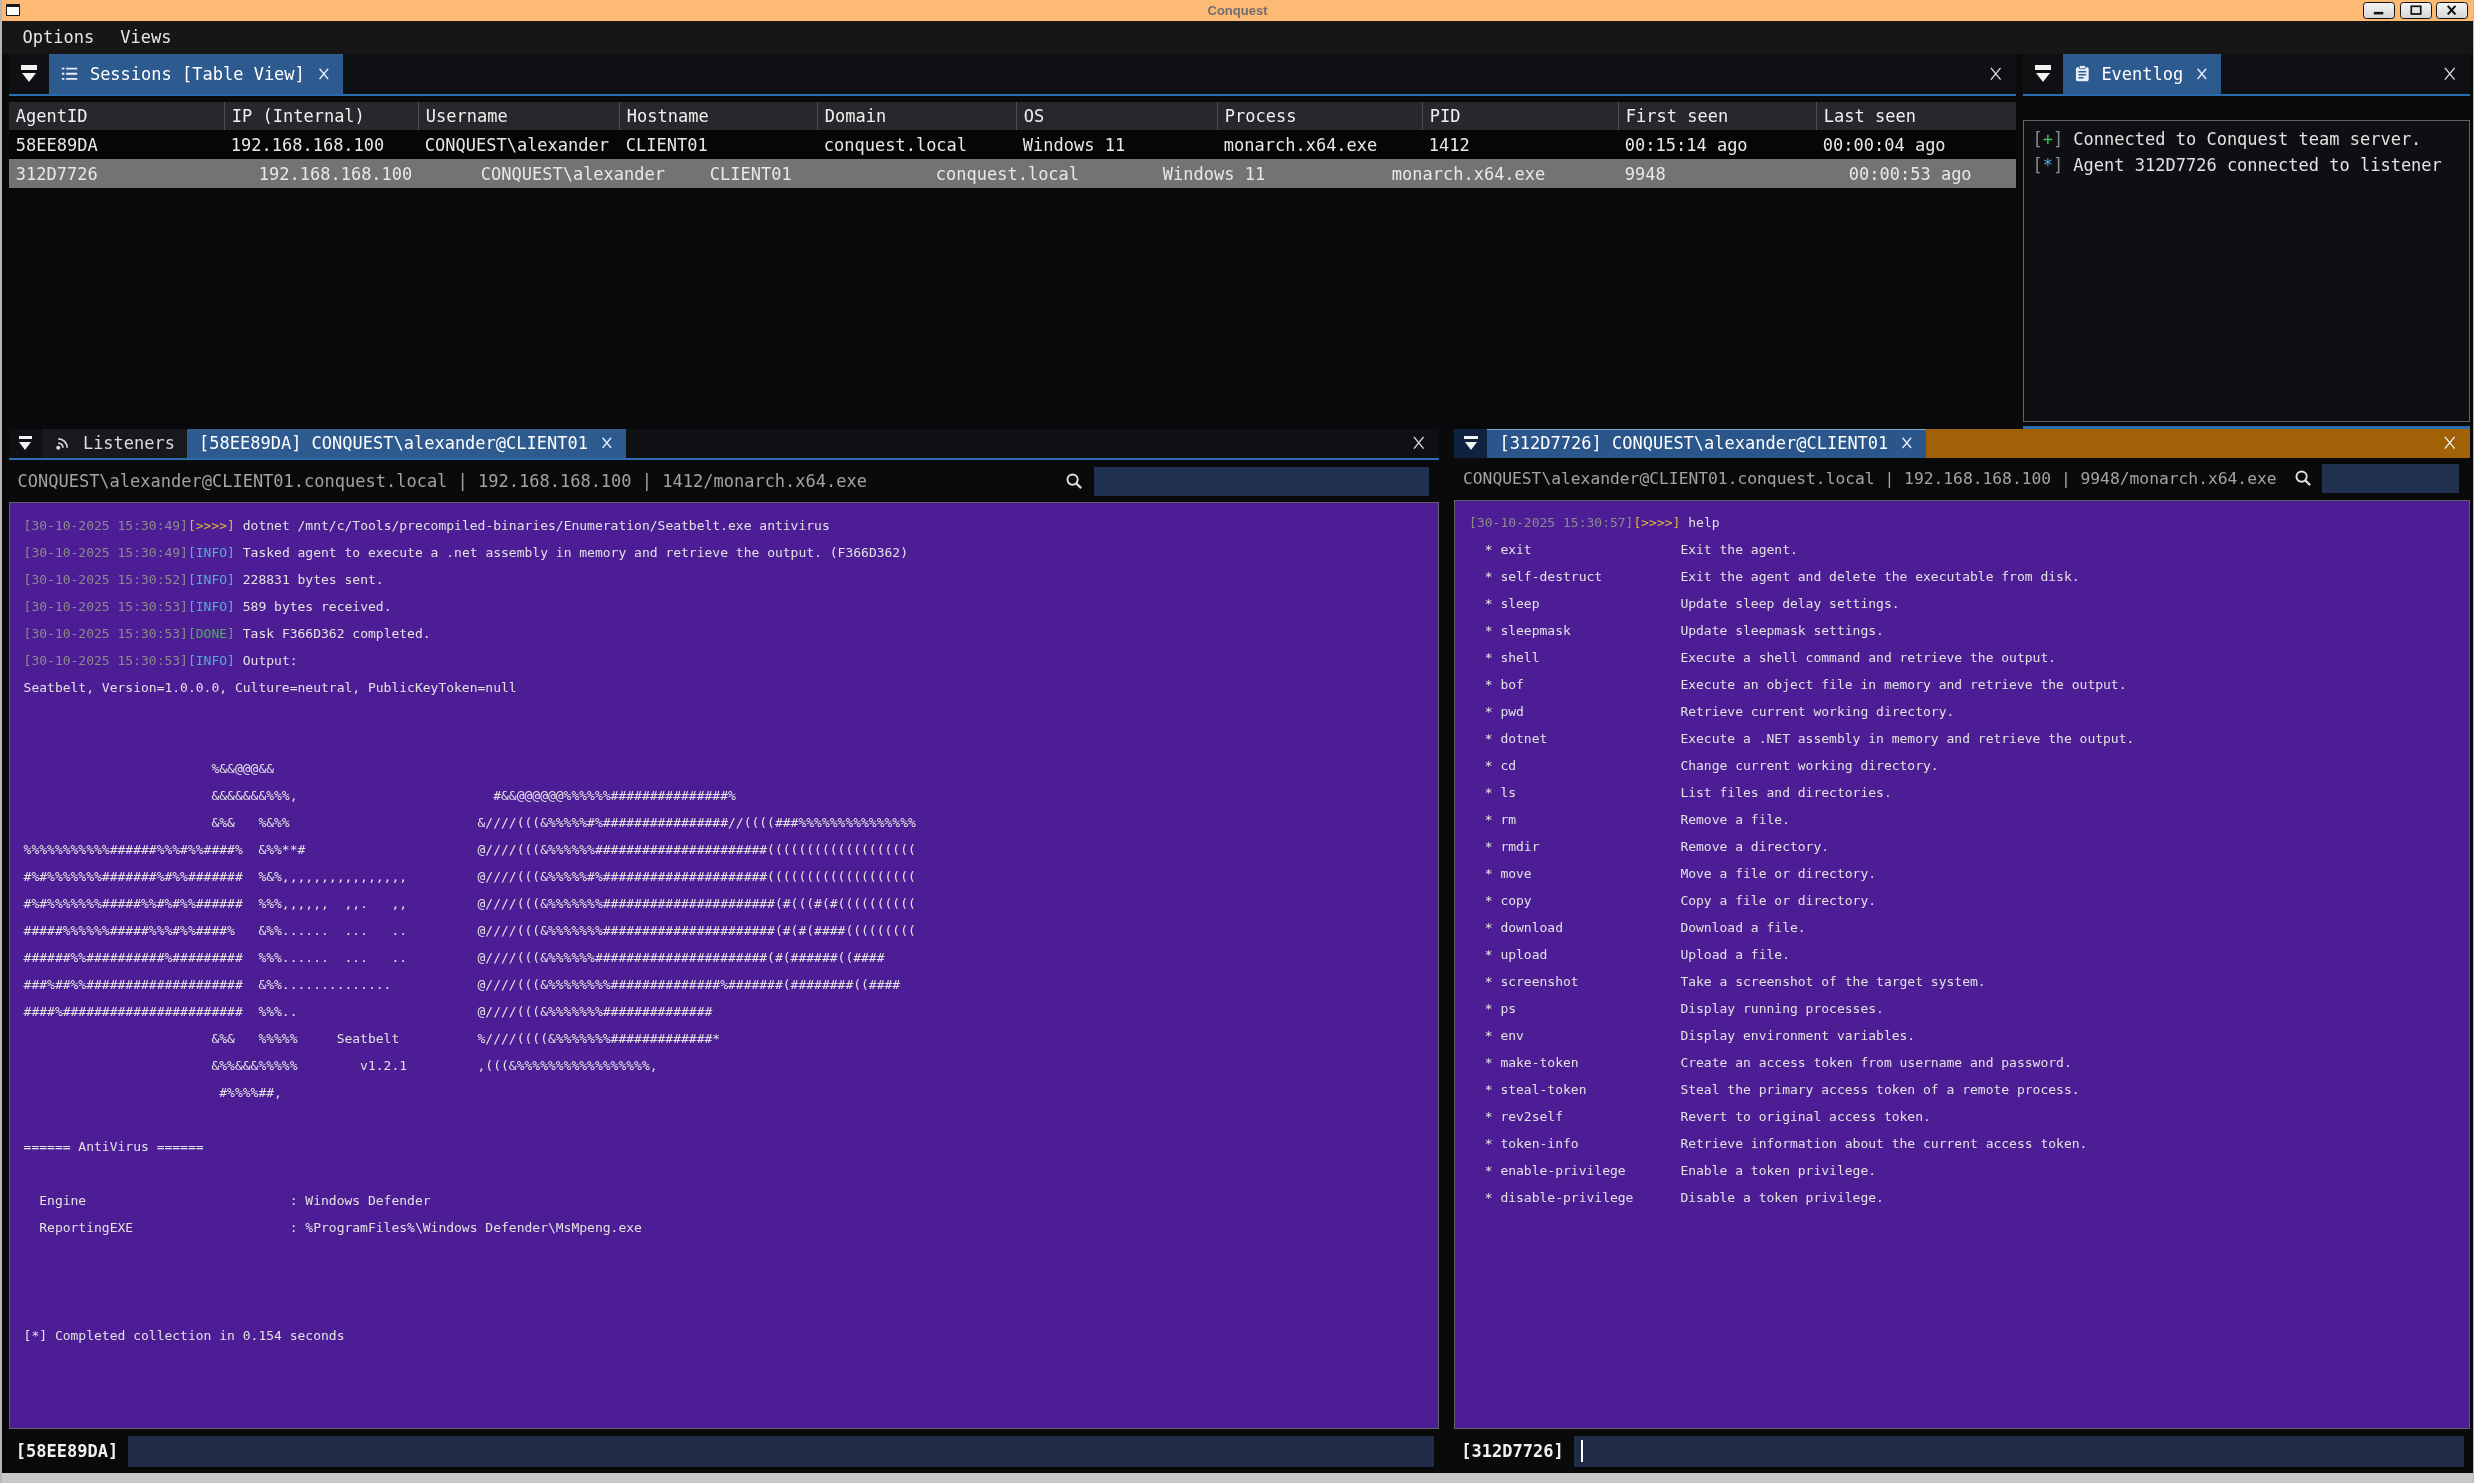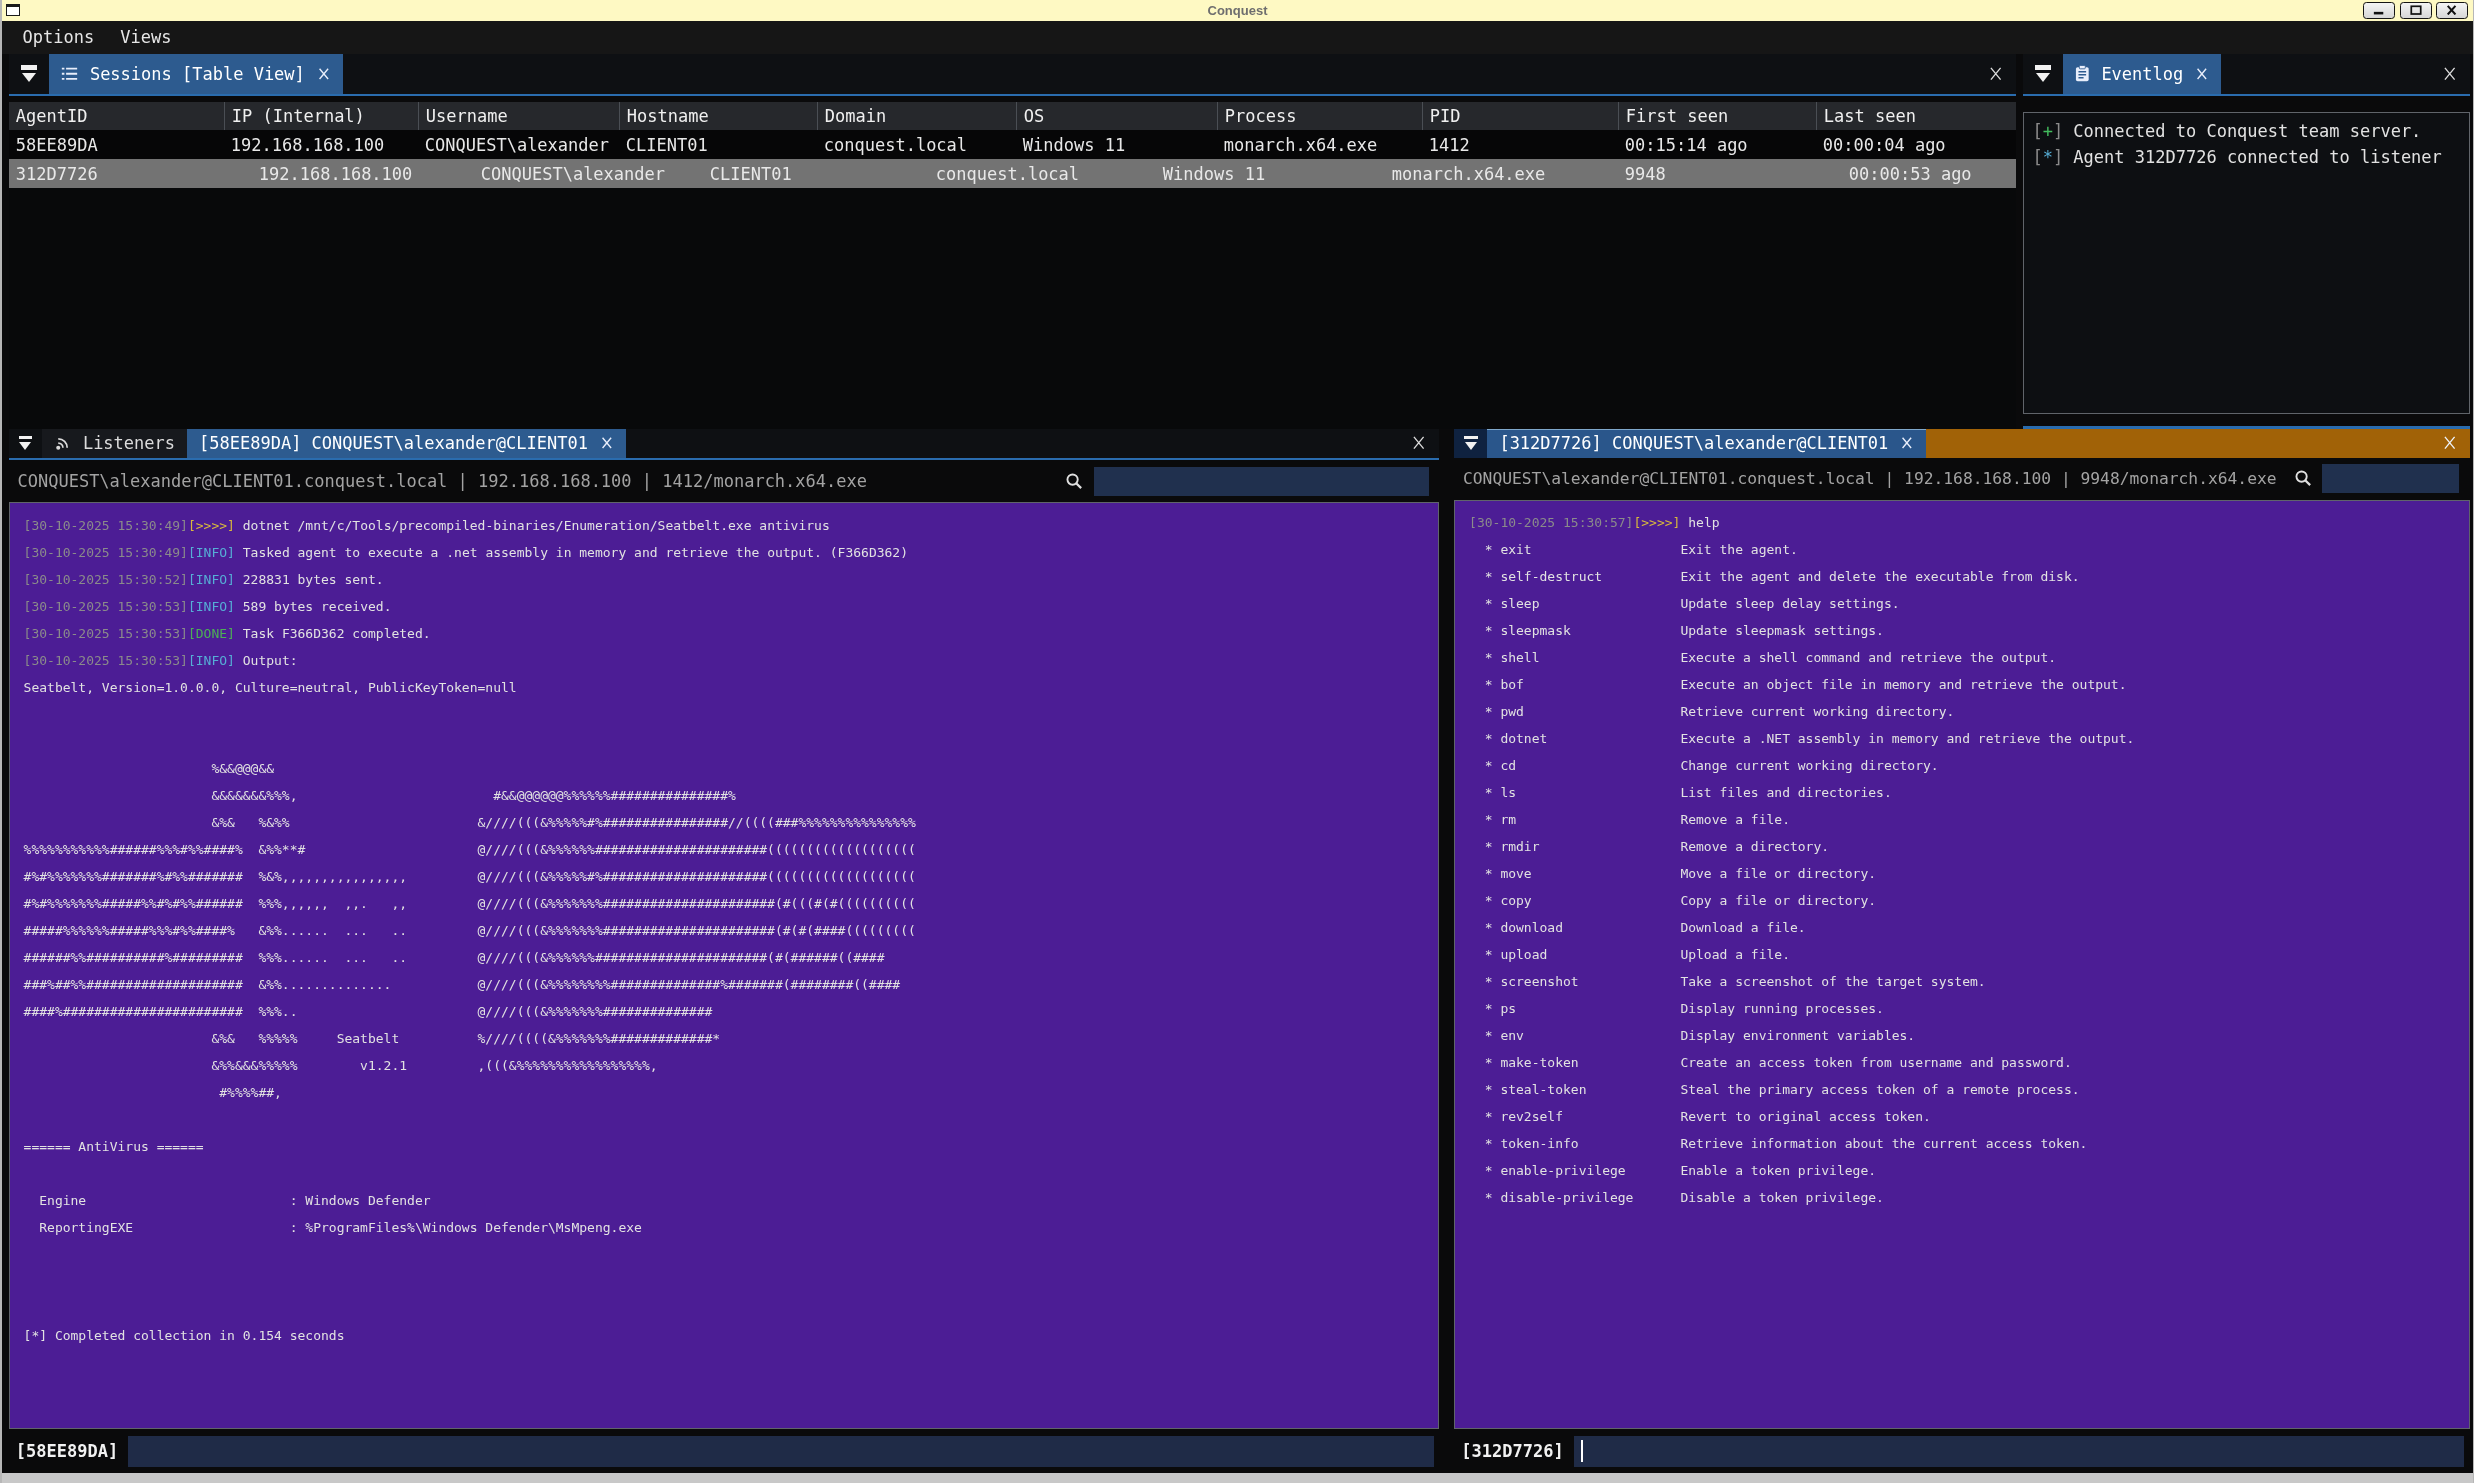--- a/index.html
+++ b/index.html
@@ -4,21 +4,21 @@
 <style>
   * { margin:0; padding:0; box-sizing:border-box; }
   html,body { background:#555; }
   #window {
     position:relative; width:2475px; height:1483px;
     background:#0a0a0b; overflow:hidden;
     border-left:2.6px solid #b7b7b7; border-right:2.6px solid #b7b7b7;
     font-family:"DejaVu Sans Mono", monospace;
   }
   
-  .titlebar { height:20.6px; background:#fef9c3; display:flex; align-items:center; position:relative; }
+  .titlebar { height:20.6px; background:#fdba74; display:flex; align-items:center; position:relative; }
   .winicon { width:13.7px; height:12px; margin-left:4.3px; background:#fff; border:1.7px solid #1a1a1a; border-top-width:3.4px; }
   .wintitle { position:absolute; left:0; right:0; text-align:center; color:#6e6e6e;
               font:bold 13px "Liberation Sans", sans-serif; }
   .winbtns { margin-left:auto; display:flex; gap:4.3px; margin-right:5.2px; position:relative; }
   .winbtn { width:32px; height:17px; background:linear-gradient(#f4f4f4,#d6d6d6); border:1.7px solid #141414;
             border-radius:3.4px; display:flex; align-items:center; justify-content:center; }
   .winbtn svg { display:block; }
   
   .menubar { height:33px; background:#161616; display:flex; align-items:center; padding-left:20.6px; gap:26px;
              font-size:17px; color:#e6e6e6; }
@@ -38,21 +38,21 @@
   .top-row { display:flex; height:375px; padding:0 3.4px 0 6.9px; gap:6.9px; }
   .sessions { width:2007px; display:flex; flex-direction:column; }
   .sessions .phead, .eventlog .phead { height:40px; }
   .tbl { flex:1; margin-top:6px; background:#08090a; font-size:17px; color:#e8e8e8; }
   .tr { display:grid; align-items:center; height:29px; background:#060607; }
   .tr.head { background:#26282c; height:28px; color:#f0f0f0; }
   .tr.head .td + .td { border-left:0.9px solid #4a4e54; }
   .td { padding-left:6.9px; white-space:nowrap; overflow:hidden; height:100%; display:flex; align-items:center; }
   .tr.sel { background:#737373;gap:28px; }
   .eventlog { flex:1; display:flex; flex-direction:column; }
-  .evbox { margin-top:16px; height:302px; border:0.9px solid #60646a; background:#0d0f12; padding:5.2px 8.6px;
+  .evbox { margin-top:24px; height:302px; border:0.9px solid #60646a; background:#0d0f12; padding:5.2px 8.6px;
            font-size:17px; line-height:26px; color:#dcdcdc; overflow:hidden; }
   .evspacer { flex:1; }
   
   .bottom-row { display:flex; height:1045px; padding:0 3.4px 0 6.9px; }
   .leftcon { width:1430px; display:flex; flex-direction:column; }
   .bdivider { width:15.5px; background:#0a0a0b; }
   .rightcon { flex:1; display:flex; flex-direction:column; }
   .con-head { height:29px; display:flex; align-items:stretch; background:#0e1013; }
   .con-head.focus { background:#a16207; }
   .con-head.focus .vbtn { background:#0f2240; }

